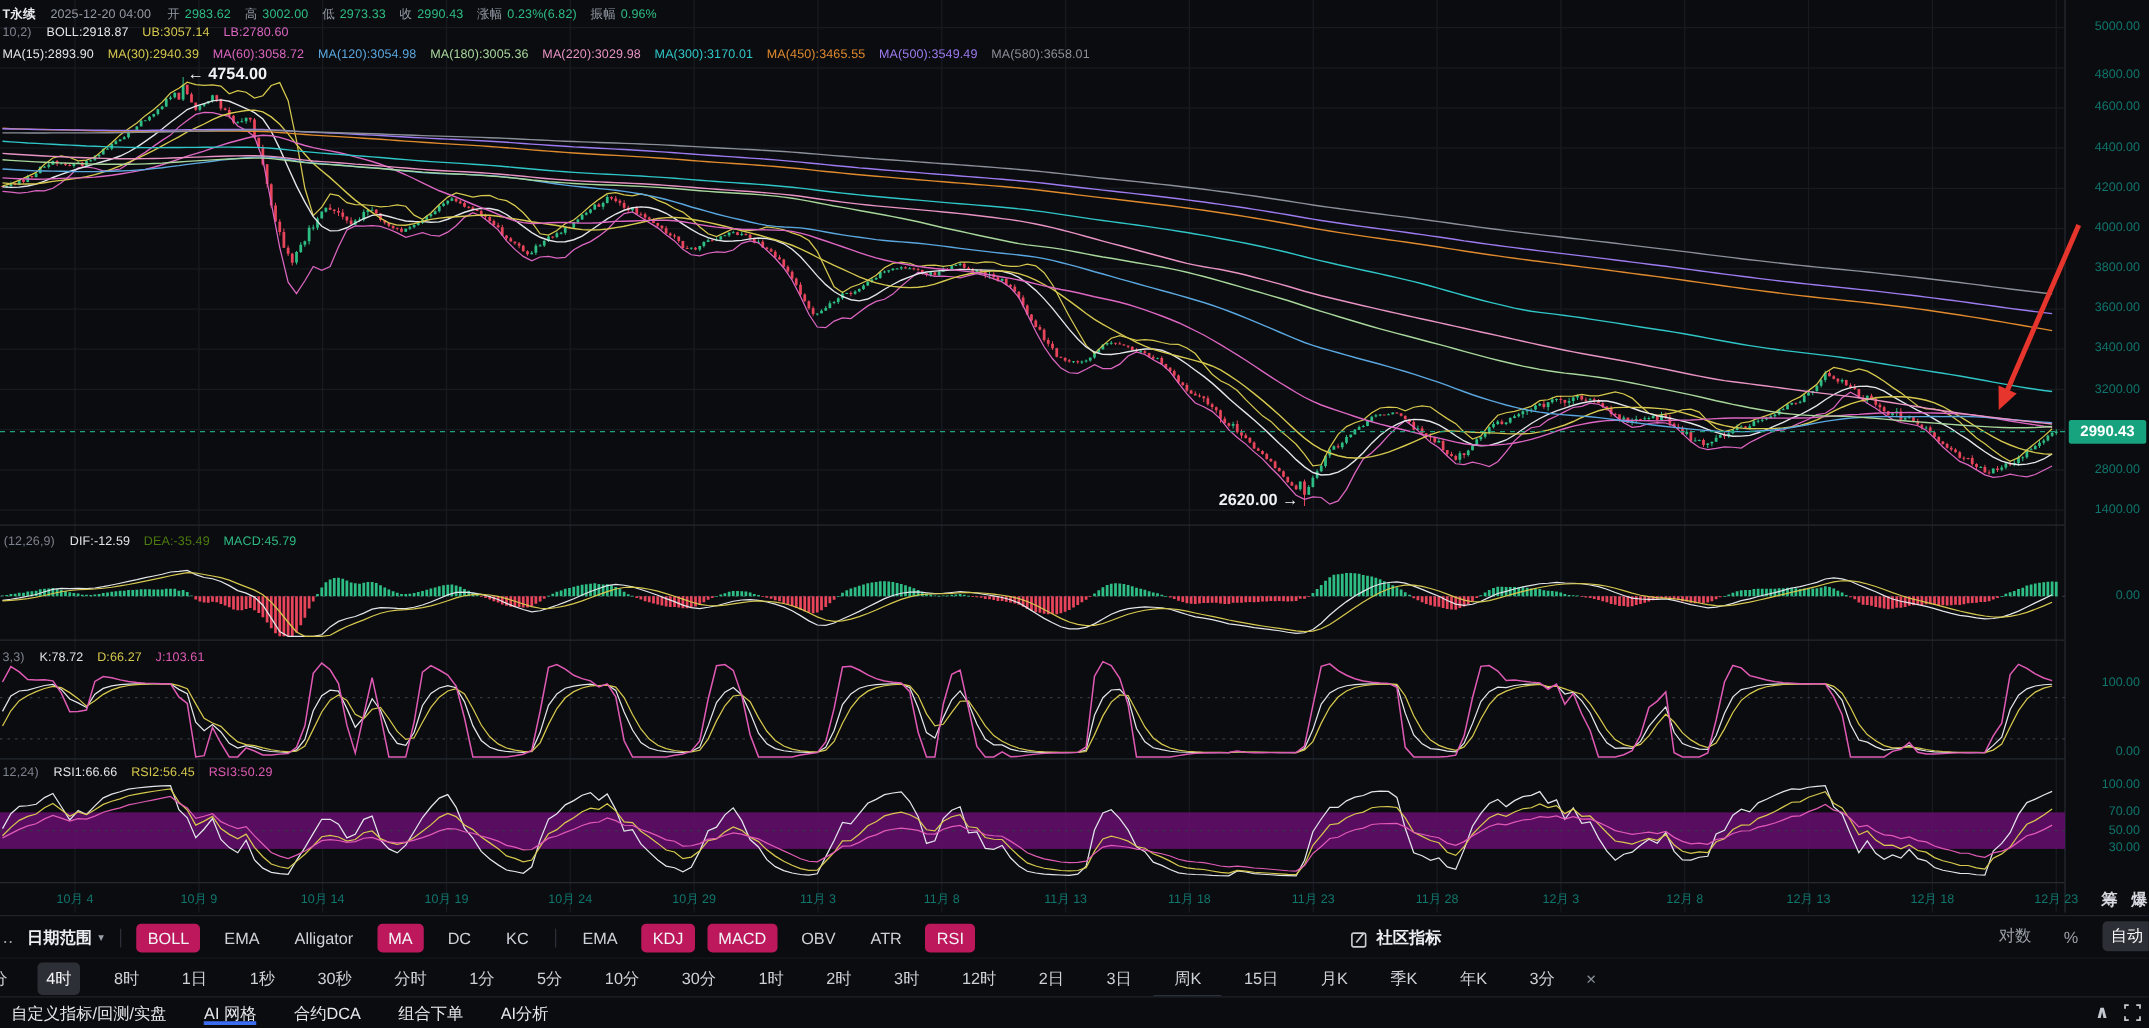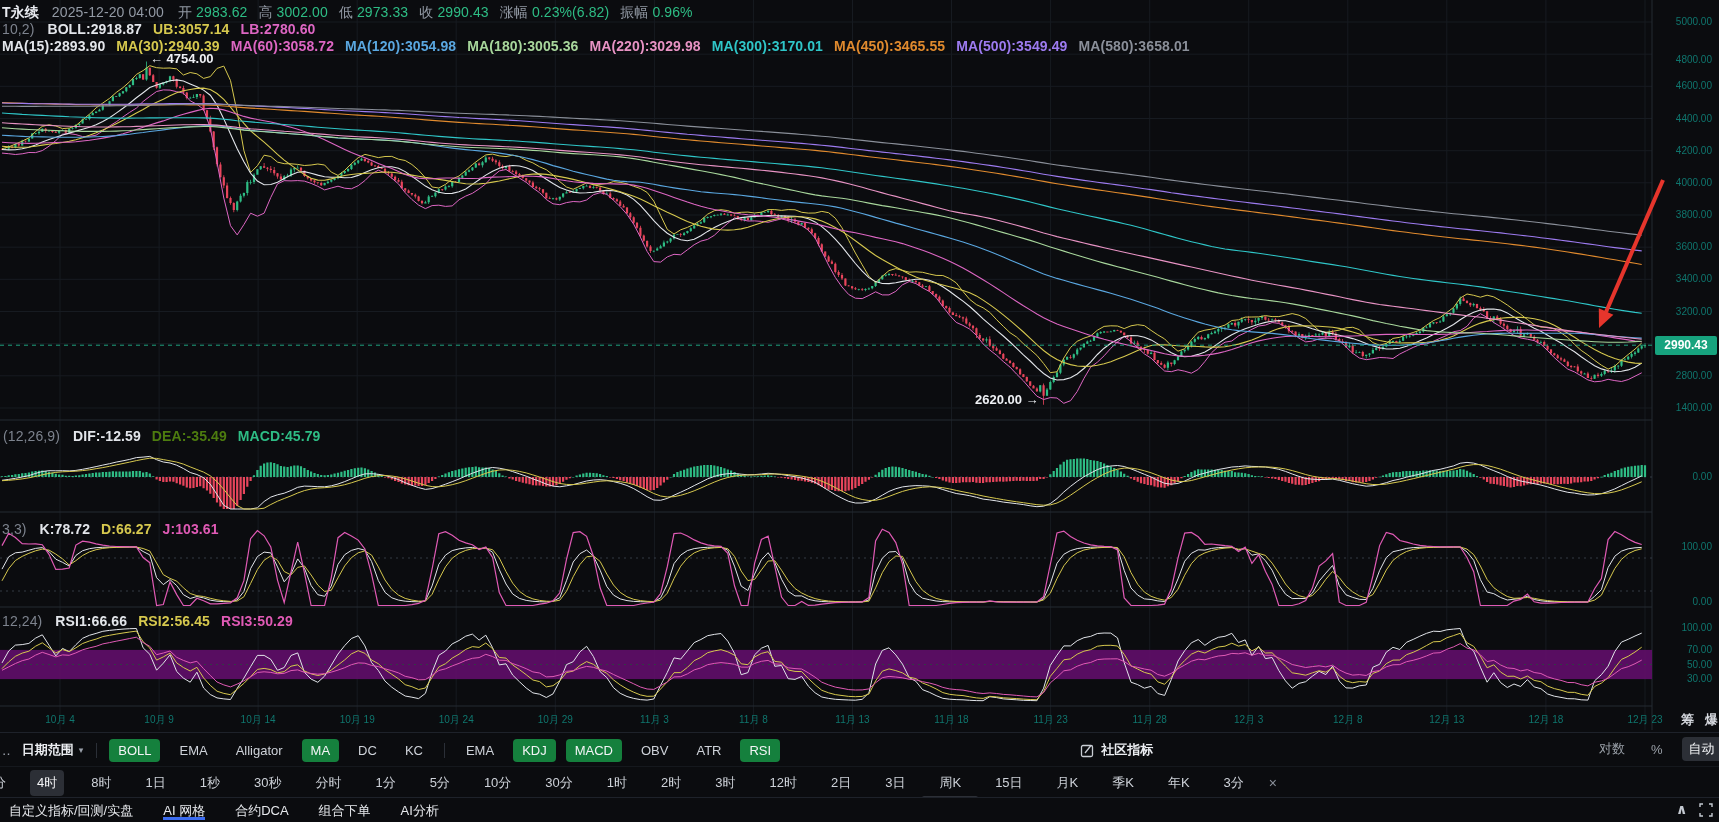--- a/index.html
+++ b/index.html
@@ -1,43 +1,43 @@
 <!DOCTYPE html>
 <html><head>
 <meta charset="utf-8">
 <style>
   html,body{margin:0;padding:0}
   body{width:1719px;height:822px;background:#0b0c0f;overflow:hidden;
        font-family:"Liberation Sans","DejaVu Sans",sans-serif;color:#c8ccd4;position:relative}
   .stage{position:absolute;inset:0}
   #chart-svg{position:absolute;top:0;left:0;z-index:1}
-  .legend{position:absolute;font-size:14px;white-space:nowrap;z-index:6;letter-spacing:.1px}
+  .legend{position:absolute;font-size:10px;white-space:nowrap;z-index:6;letter-spacing:.1px}
   .legend .sym{color:#e9ebf0;font-weight:700;margin-right:9px}
   .legend .dt{color:#939aa5;margin-right:10px}
   .legend .lbl{color:#939aa5;margin-right:4px}
   .legend .val{color:#2ebd85;margin-right:11px}
   .legend .params{color:#7d838e;margin-right:9px}
-  .legend .leg-item{font-weight:700;margin-right:11px}
+  .legend .leg-item{font-weight:400;margin-right:11px}
   .axis-label{position:absolute;font-size:10px;color:#0f766e;line-height:15px;z-index:3;white-space:nowrap}
   .price-label{left:1656px;width:56px;text-align:right}
   .date-label{top:712px;transform:translateX(-50%)}
   .axis-toggle{position:absolute;top:711px;font-size:13px;color:#d6d9df;font-weight:600;z-index:6;cursor:pointer}
   .badge{position:absolute;left:1655px;width:62px;height:19px;background:#17a37e;color:#fff;
          font-size:12px;font-weight:700;text-align:center;line-height:19px;border-radius:2px;z-index:4}
   .annot{position:absolute;color:#eff1f5;font-size:13px;font-weight:600;z-index:5;white-space:nowrap}
   .row{position:absolute;left:0;width:1719px;display:flex;align-items:center;z-index:7;background:#0b0c0f}
   .toolbar{top:732px;height:34px;border-top:1px solid #1e222a;font-size:13px}
   .more{color:#9aa0aa;margin:0 6px 0 2px;letter-spacing:-1px;cursor:pointer}
   .dr{display:flex;align-items:center;color:#eceef2;font-weight:700;margin:0 6px;cursor:pointer;white-space:nowrap}
   .caret{font-style:normal;color:#9aa0aa;font-size:9px;margin-left:5px;font-weight:400}
   .vdiv{width:1px;height:15px;background:#2b2f37;margin:0 7px}
   .grp{display:flex;align-items:center}
   .pill{padding:4px 9px;border-radius:4px;color:#ced2d9;cursor:pointer;margin:0 5px;white-space:nowrap}
-  .pill.active{background:#15803d;color:#f3f4f6}
-  .community{display:flex;align-items:center;margin-left:295px;color:#eceef2;font-weight:700;cursor:pointer;white-space:nowrap}
+  .pill.active{background:#be185d;color:#f3f4f6}
+  .community{display:flex;align-items:flex-end;margin-left:295px;color:#eceef2;font-weight:700;cursor:pointer;white-space:nowrap}
   .edit-ic{margin-right:6px}
   .scale-opts{position:absolute;top:737px;left:1586px;display:flex;align-items:center;font-size:13px;z-index:8}
   .scale-opt{color:#9aa0a8;margin:0 6px;padding:3px 7px;border-radius:4px;cursor:pointer;white-space:nowrap}
   .scale-opt.active{background:#2c2f36;color:#f3f4f6}
   .periods{top:766px;height:31px;font-size:13px;border-top:1px solid #15181d}
   .lead-partial{color:#ced2d9;margin-left:-7px;margin-right:14px}
   .period{margin:0 10px;padding:4px 7px;border-radius:4px;position:relative;color:#ced2d9;cursor:pointer;white-space:nowrap}
   .period.active{background:#2c2f36;color:#f4f5f7}
   .notch{position:absolute;top:26px;left:50%;transform:translateX(-50%);width:56px;height:8px;background:#2c2f36;
          border-radius:2px;text-align:center;font-size:7px;line-height:8px;color:#d6dae0}

